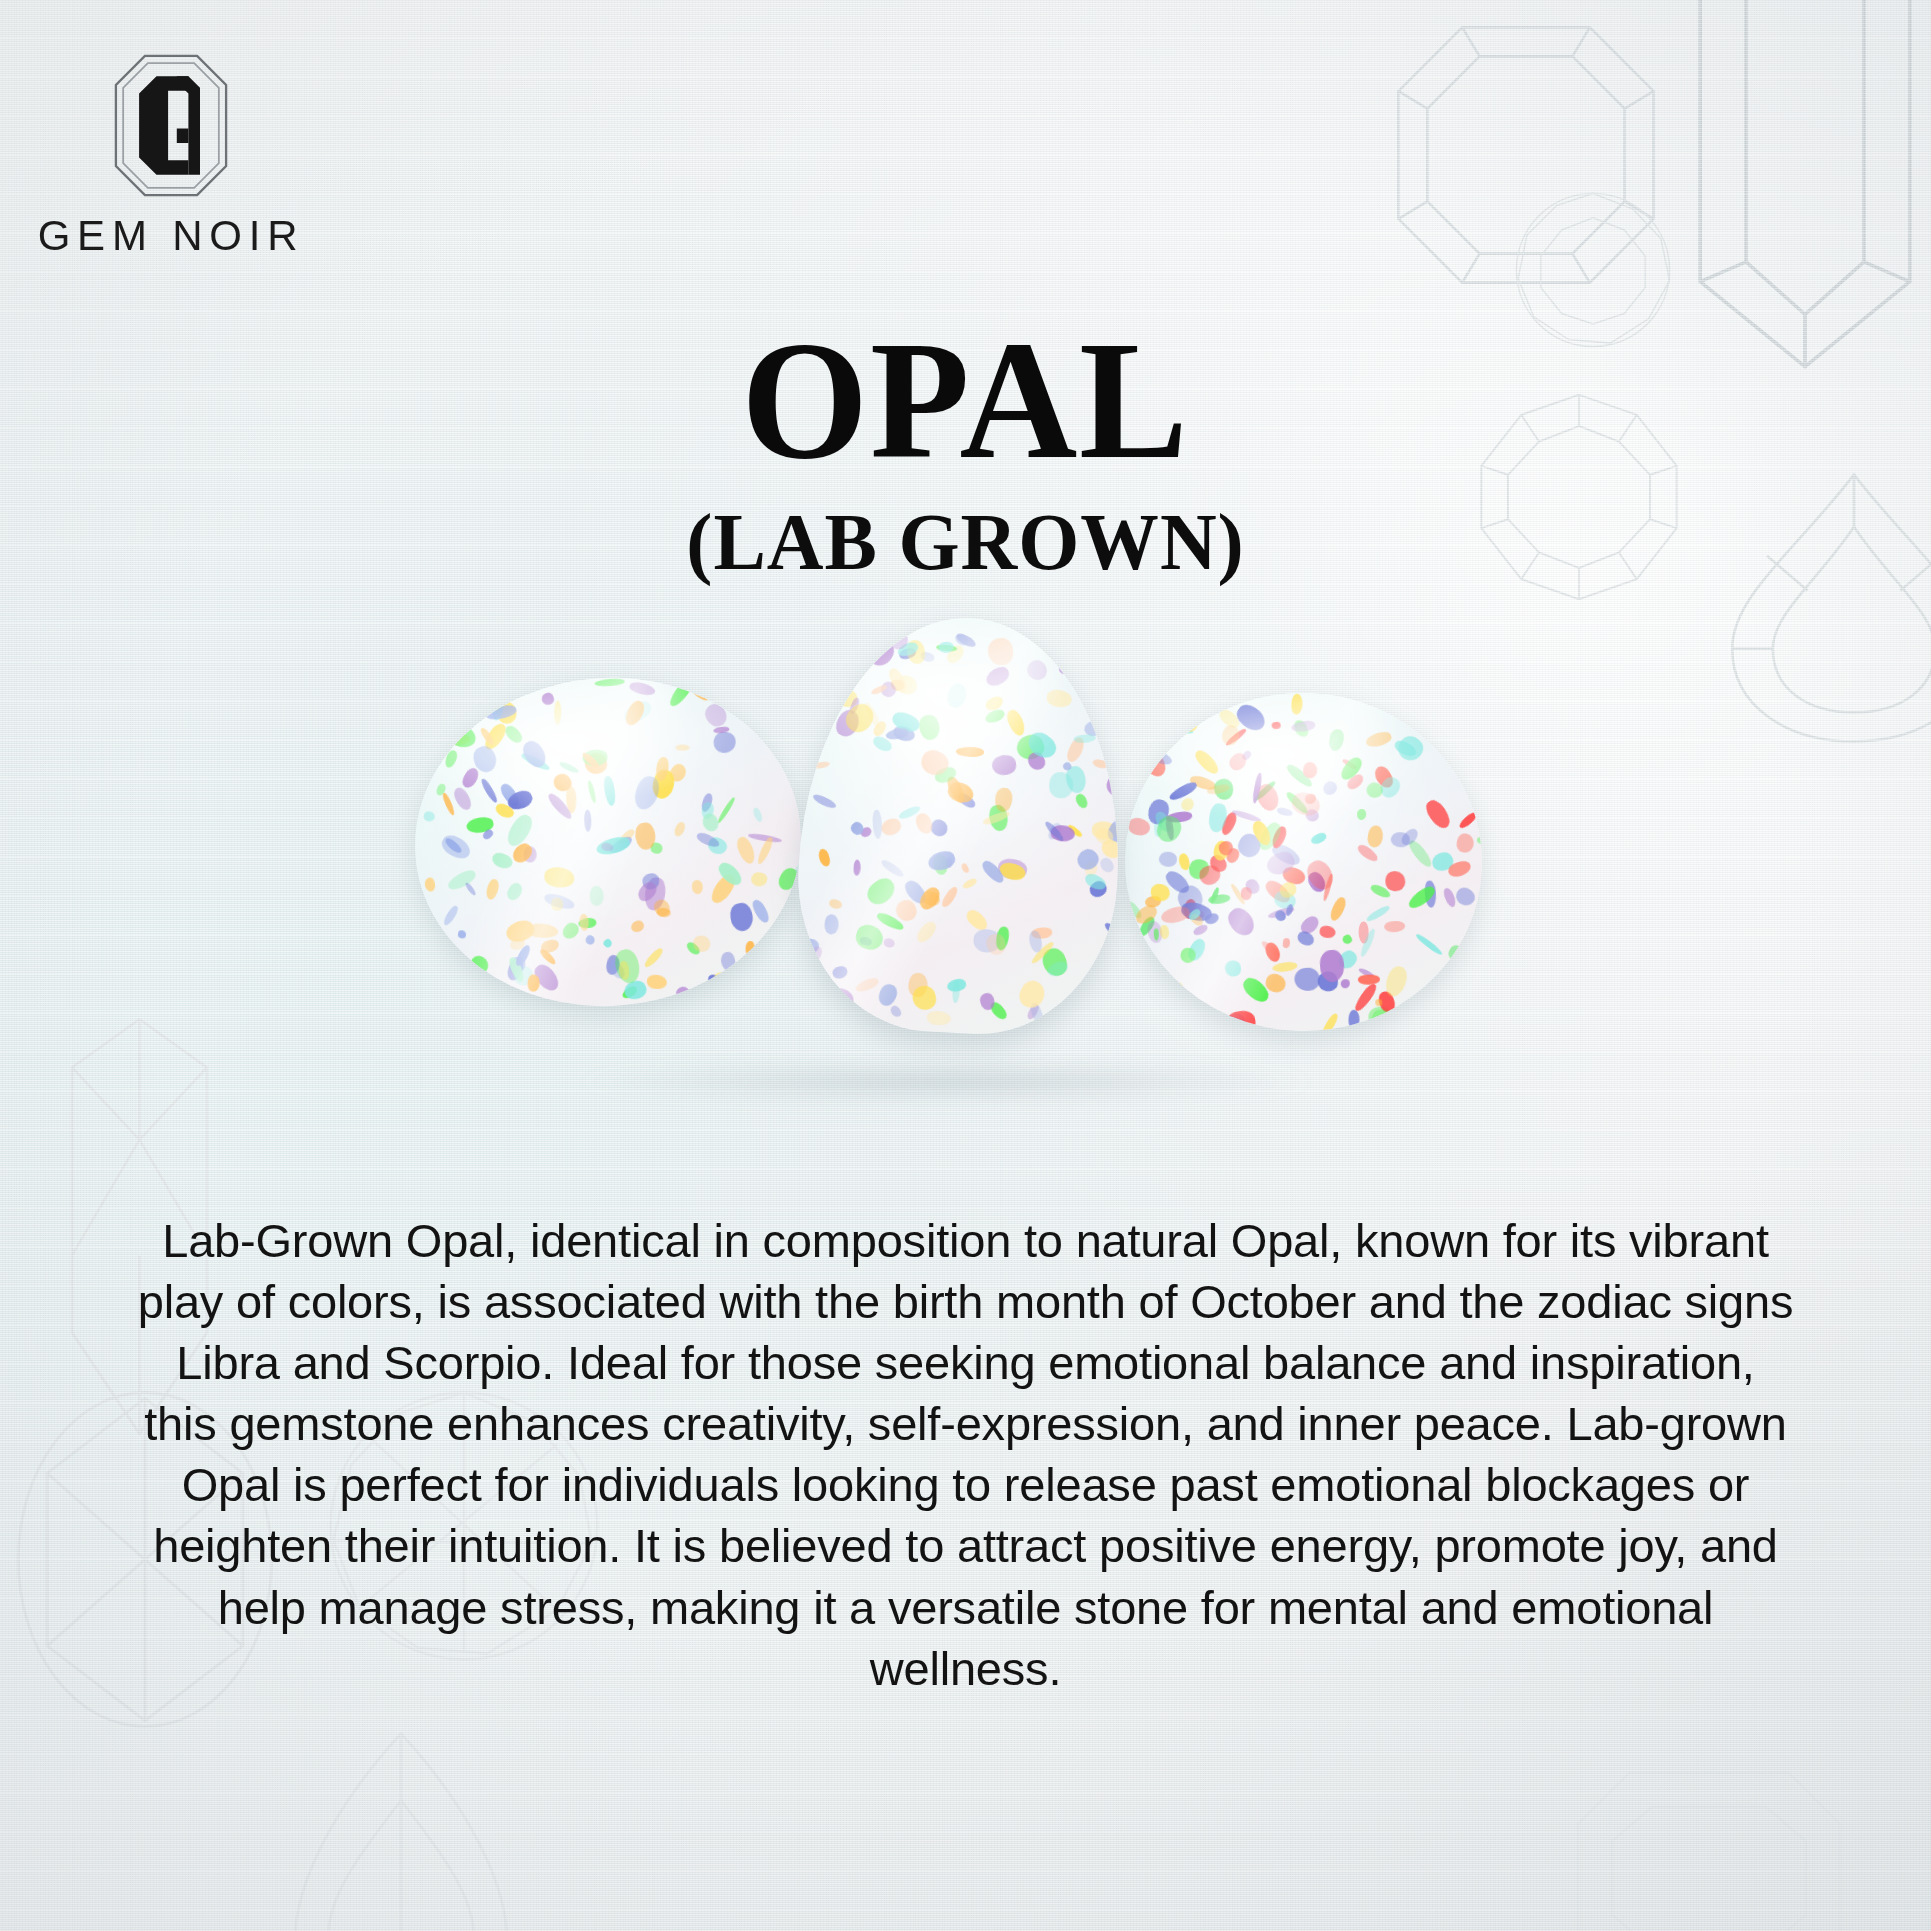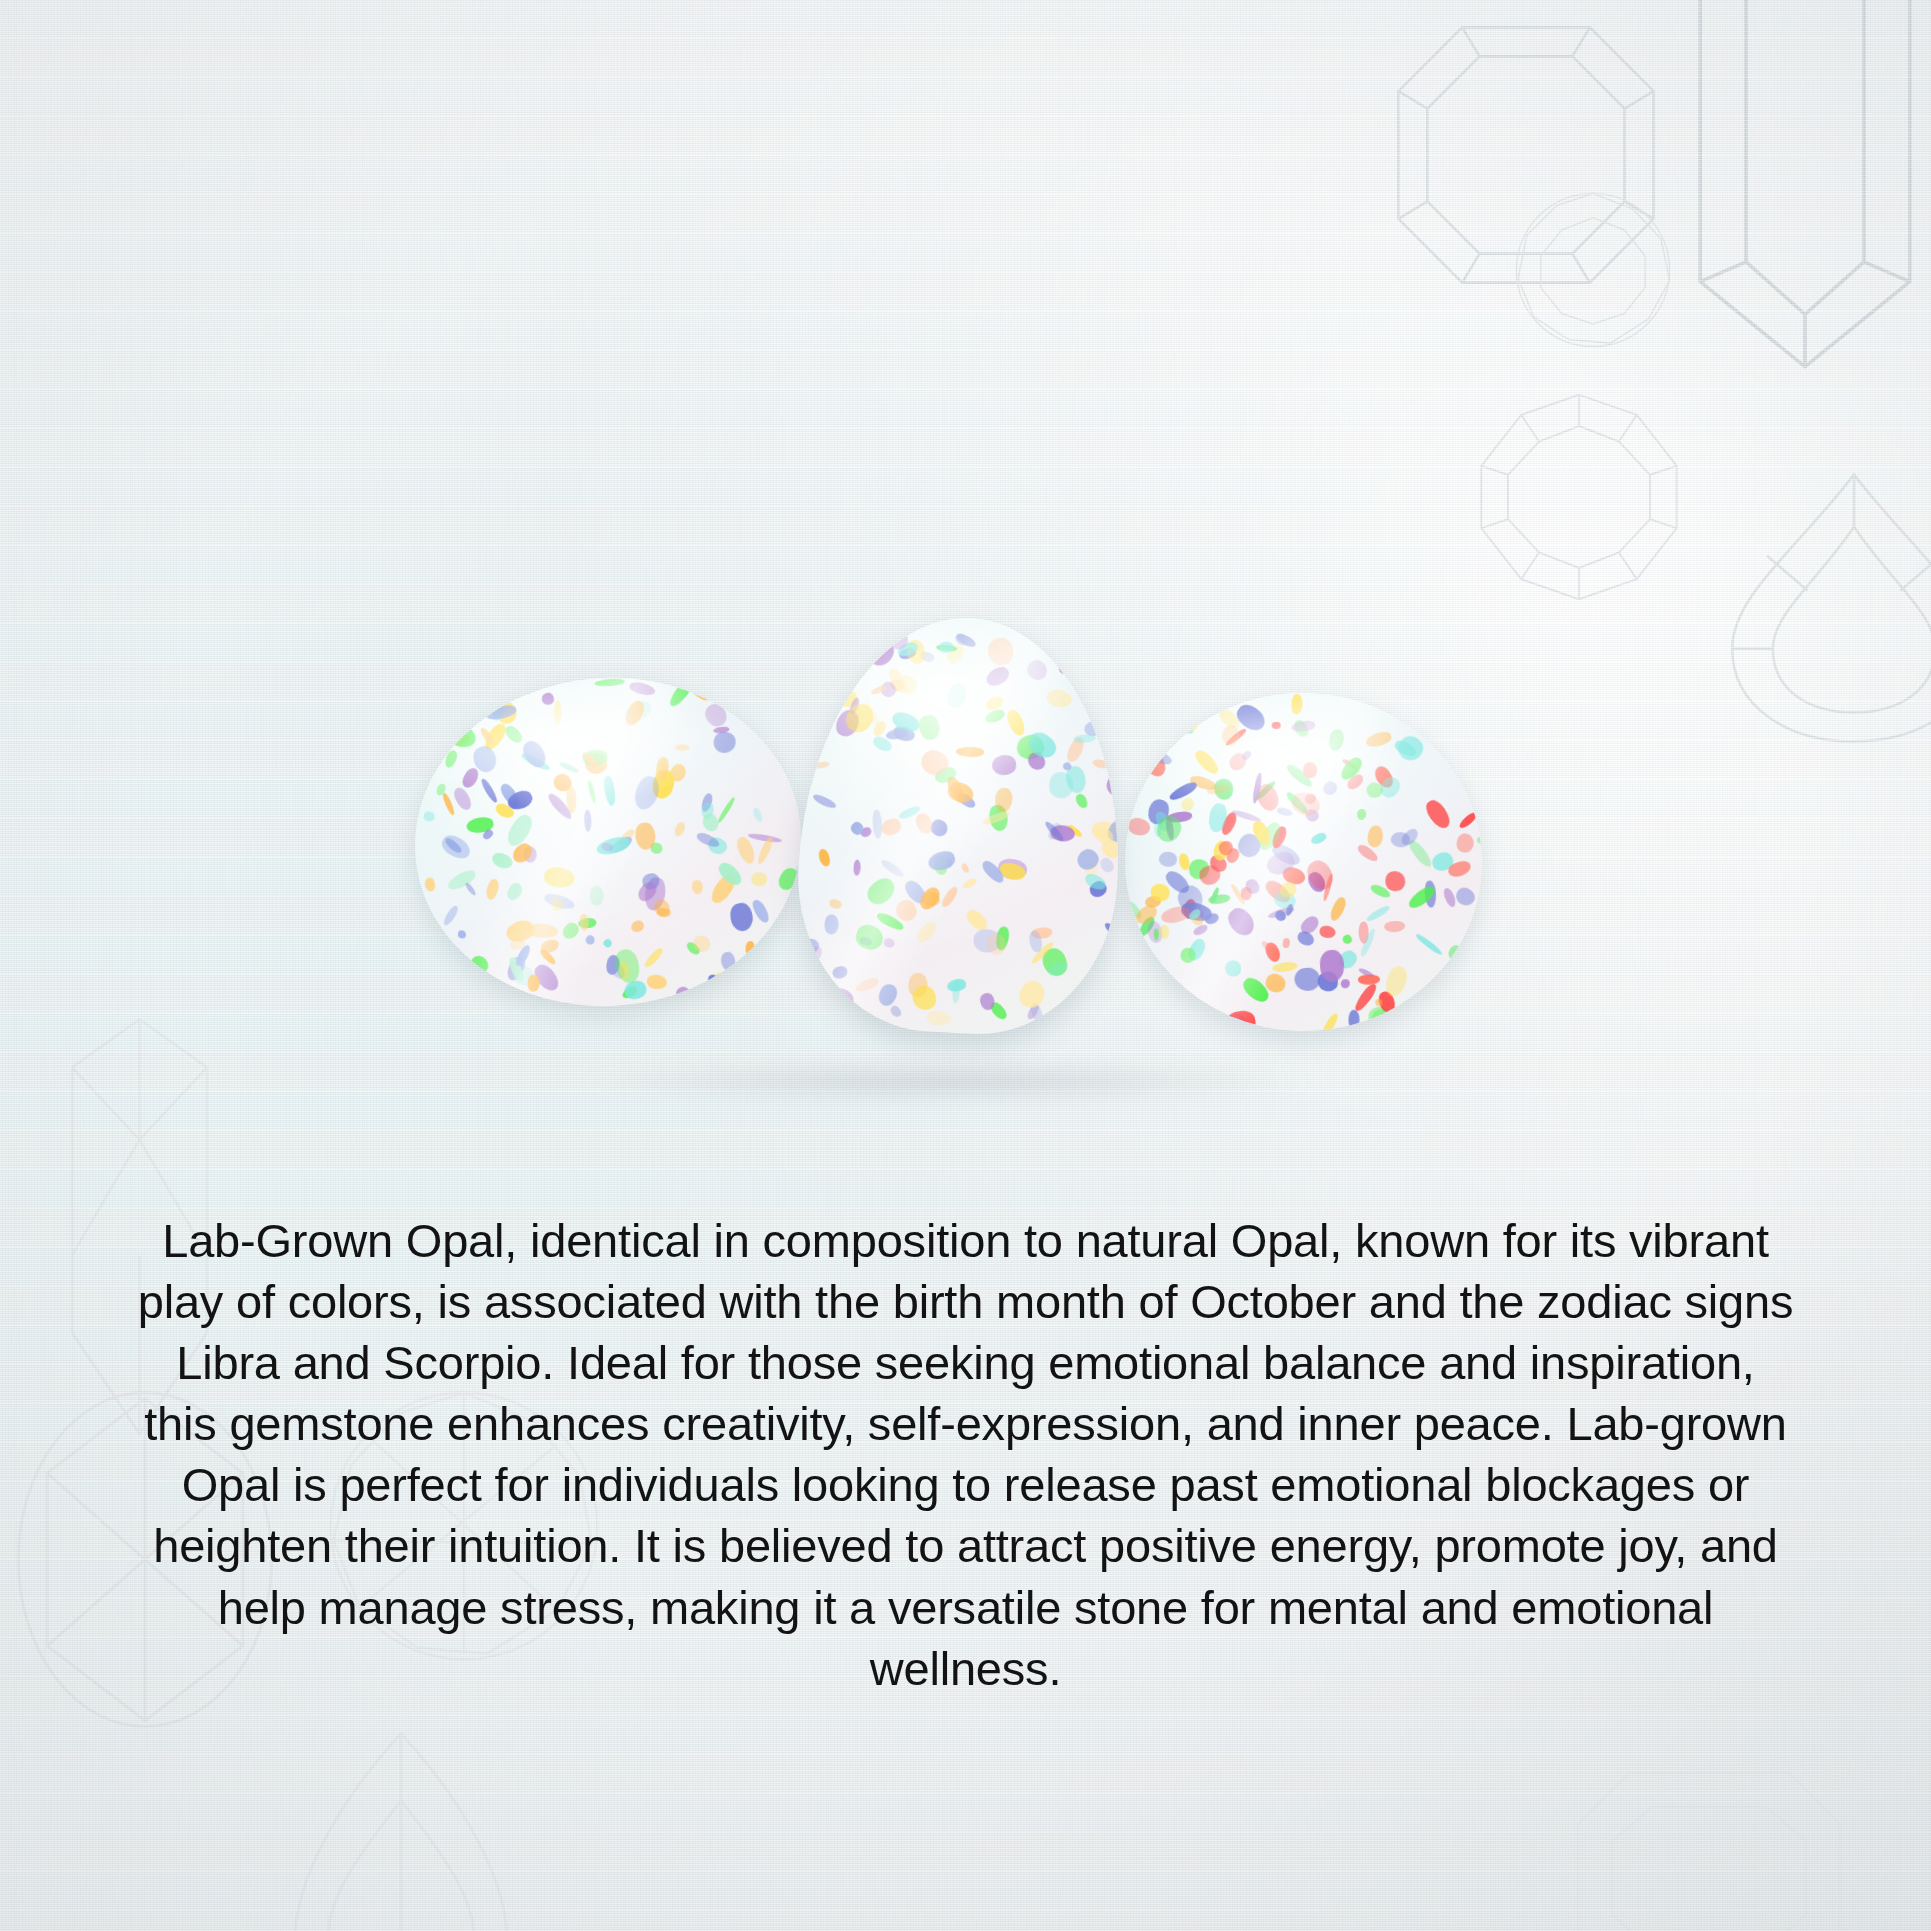--- a/index.html
+++ b/index.html
@@ -170,21 +170,34 @@
       </g>
     </svg>
     <svg style="left:1564px;top:1767px;" width="290" height="222" viewBox="0 0 100 78">
       <g fill="none" stroke="#e2e7e9" stroke-width="0.9">
         <path d="M22 2 H78 L96 20 V58 L78 76 H22 L4 58 V20 Z"></path>
         <path d="M30 14 H70 L84 26 V52 L70 64 H30 L16 52 V26 Z"></path>
       </g>
     </svg>
   </div>
 
-
+  <div class="brand">
+    <svg class="brand-mark" width="116" height="145" viewBox="0 0 80 100">
+      <path d="M22 2 H58 L78 22 V78 L58 98 H22 L2 78 V22 Z" fill="none" stroke="#6d7276" stroke-width="1.6"></path>
+      <path d="M24 7 H56 L73 24 V76 L56 93 H24 L7 76 V24 Z" fill="none" stroke="#9aa0a4" stroke-width="1.2"></path>
+      <path d="M30 16 H52 V26 H38 V74 H52 V62 H44 V52 H52 V84 H30 L18 72 V28 Z" fill="#161616"></path>
+      <path d="M44 16 H52 L60 24 V84 H52 V28 L44 20 Z" fill="#161616"></path>
+    </svg>
+    <div class="brand-name">GEM NOIR</div>
+  </div>
+
+  <div class="title-block">
+    <h1 class="title">OPAL</h1>
+    <div class="subtitle">(LAB GROWN)</div>
+  </div>
 
   <div class="gems">
     <div class="gem-shadow"></div>
 
     <div class="gem gem-oval-left">
       <div class="opal-base"></div>
       <div class="flecks">
           <i class="fleck" style="left:19.0%;top:13.5%;width:7.6%;height:4.4%;background:#ffe04a;opacity:0.90;transform:rotate(127deg);"></i>
           <i class="fleck" style="left:5.2%;top:86.3%;width:4.4%;height:5.9%;background:#6b77d6;opacity:0.46;transform:rotate(88deg);"></i>
           <i class="fleck" style="left:99.0%;top:59.9%;width:3.3%;height:2.4%;background:#ffe04a;opacity:0.44;transform:rotate(13deg);"></i>

